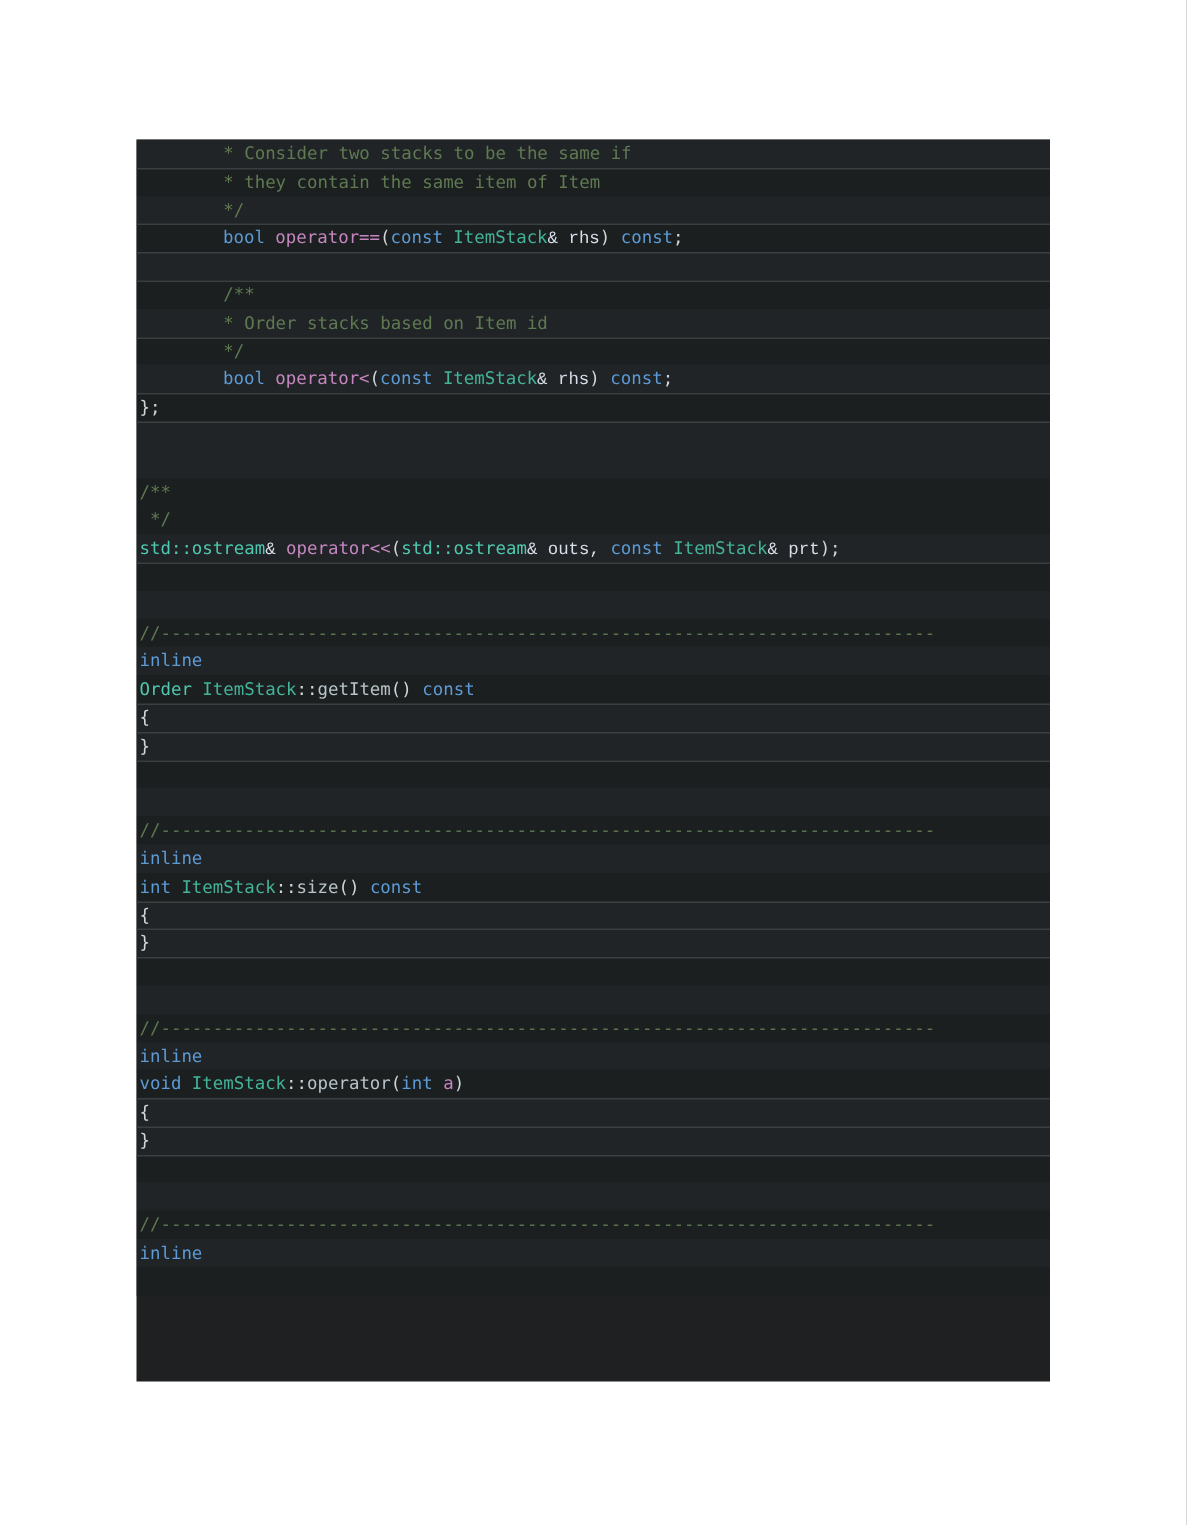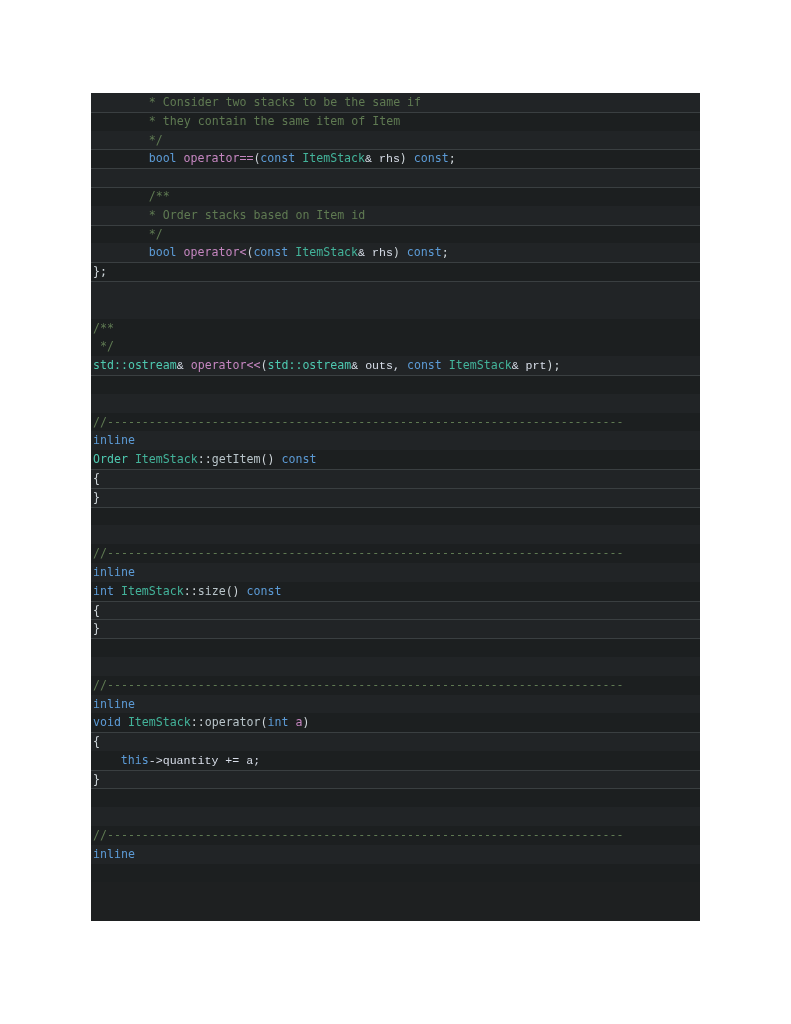--- a/index.html
+++ b/index.html
@@ -97,21 +97,20 @@
       <div class="code-line"><span class="tk-keyword">inline</span></div>
       <div class="code-line band"><span class="tk-keyword">int</span><span class="tk-plain"> </span><span class="tk-class">ItemStack</span><span class="tk-punct">::</span><span class="tk-func">size</span><span class="tk-punct">() </span><span class="tk-keyword">const</span></div>
       <div class="code-line sep-top"><span class="tk-punct">{</span></div>
       <div class="code-line sep-top"><span class="tk-punct">}</span></div>
       <div class="code-line band sep-top"><span class="tk-plain"></span></div>
       <div class="code-line"><span class="tk-plain"></span></div>
       <div class="code-line band"><span class="tk-comment">//--------------------------------------------------------------------------</span></div>
       <div class="code-line"><span class="tk-keyword">inline</span></div>
       <div class="code-line band"><span class="tk-keyword">void</span><span class="tk-plain"> </span><span class="tk-class">ItemStack</span><span class="tk-punct">::</span><span class="tk-func">operator</span><span class="tk-punct">(</span><span class="tk-keyword">int</span><span class="tk-plain"> </span><span class="tk-param">a</span><span class="tk-punct">)</span></div>
       <div class="code-line sep-top"><span class="tk-punct">{</span></div>
-      <div class="code-line band"><span class="tk-plain">    </span><span class="tk-this">this</span><span class="tk-plain">-&gt;quantity += a;</span></div>
       <div class="code-line sep-top"><span class="tk-punct">}</span></div>
       <div class="code-line band sep-top"><span class="tk-plain"></span></div>
       <div class="code-line"><span class="tk-plain"></span></div>
       <div class="code-line band"><span class="tk-comment">//--------------------------------------------------------------------------</span></div>
       <div class="code-line"><span class="tk-keyword">inline</span></div>
       <div class="code-line band"></div>
     </div>
 </div>
 
 </body></html>

